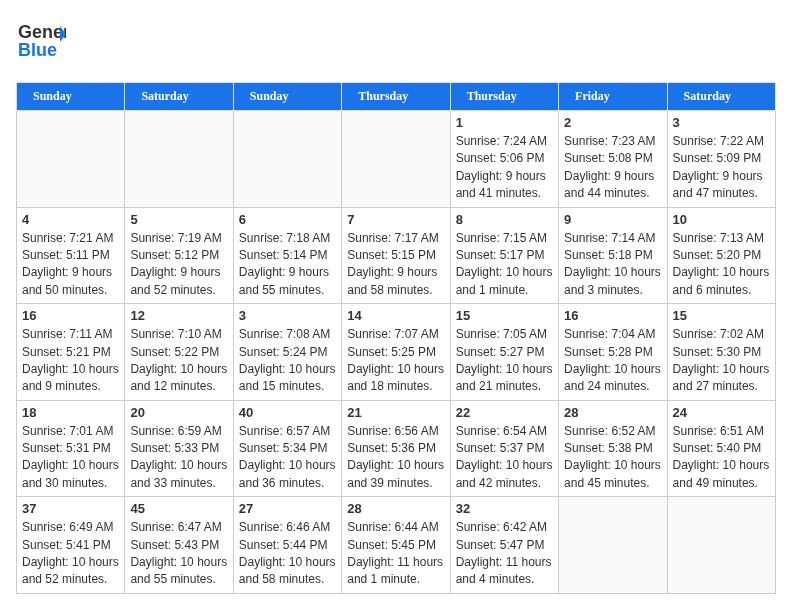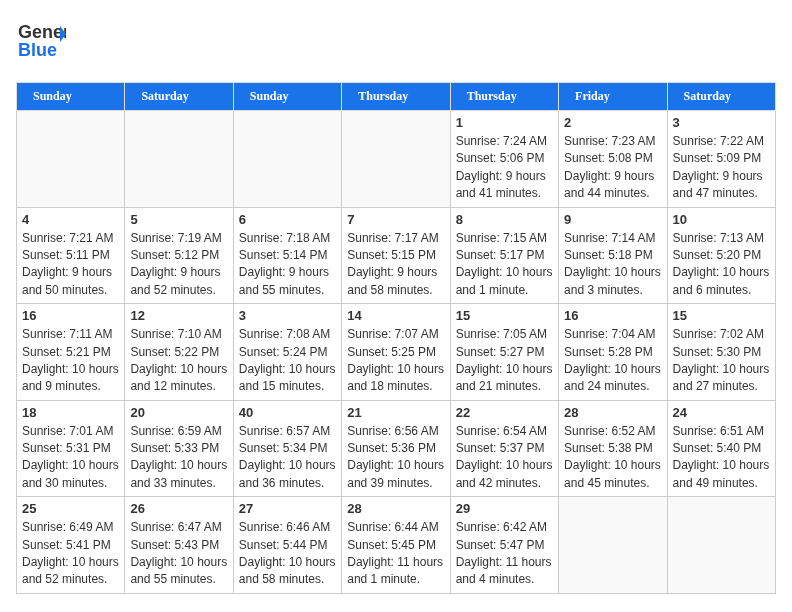--- a/index.html
+++ b/index.html
@@ -205,36 +205,36 @@
           <div class="day-num">28</div>
           <div class="day-info">Sunrise: 6:52 AM<br>Sunset: 5:38 PM<br>Daylight: 10 hours<br>and 45 minutes.</div>
         </td>
         <td>
           <div class="day-num">24</div>
           <div class="day-info">Sunrise: 6:51 AM<br>Sunset: 5:40 PM<br>Daylight: 10 hours<br>and 49 minutes.</div>
         </td>
       </tr>
       <tr>
         <td>
-          <div class="day-num">25</div>
+          <div class="day-num">37</div>
           <div class="day-info">Sunrise: 6:49 AM<br>Sunset: 5:41 PM<br>Daylight: 10 hours<br>and 52 minutes.</div>
         </td>
         <td>
-          <div class="day-num">26</div>
+          <div class="day-num">45</div>
           <div class="day-info">Sunrise: 6:47 AM<br>Sunset: 5:43 PM<br>Daylight: 10 hours<br>and 55 minutes.</div>
         </td>
         <td>
           <div class="day-num">27</div>
           <div class="day-info">Sunrise: 6:46 AM<br>Sunset: 5:44 PM<br>Daylight: 10 hours<br>and 58 minutes.</div>
         </td>
         <td>
           <div class="day-num">28</div>
           <div class="day-info">Sunrise: 6:44 AM<br>Sunset: 5:45 PM<br>Daylight: 11 hours<br>and 1 minute.</div>
         </td>
         <td>
-          <div class="day-num">29</div>
+          <div class="day-num">32</div>
           <div class="day-info">Sunrise: 6:42 AM<br>Sunset: 5:47 PM<br>Daylight: 11 hours<br>and 4 minutes.</div>
         </td>
         <td class="empty"></td>
         <td class="empty"></td>
       </tr>
     </tbody>
 </table>
 
 </body></html>

